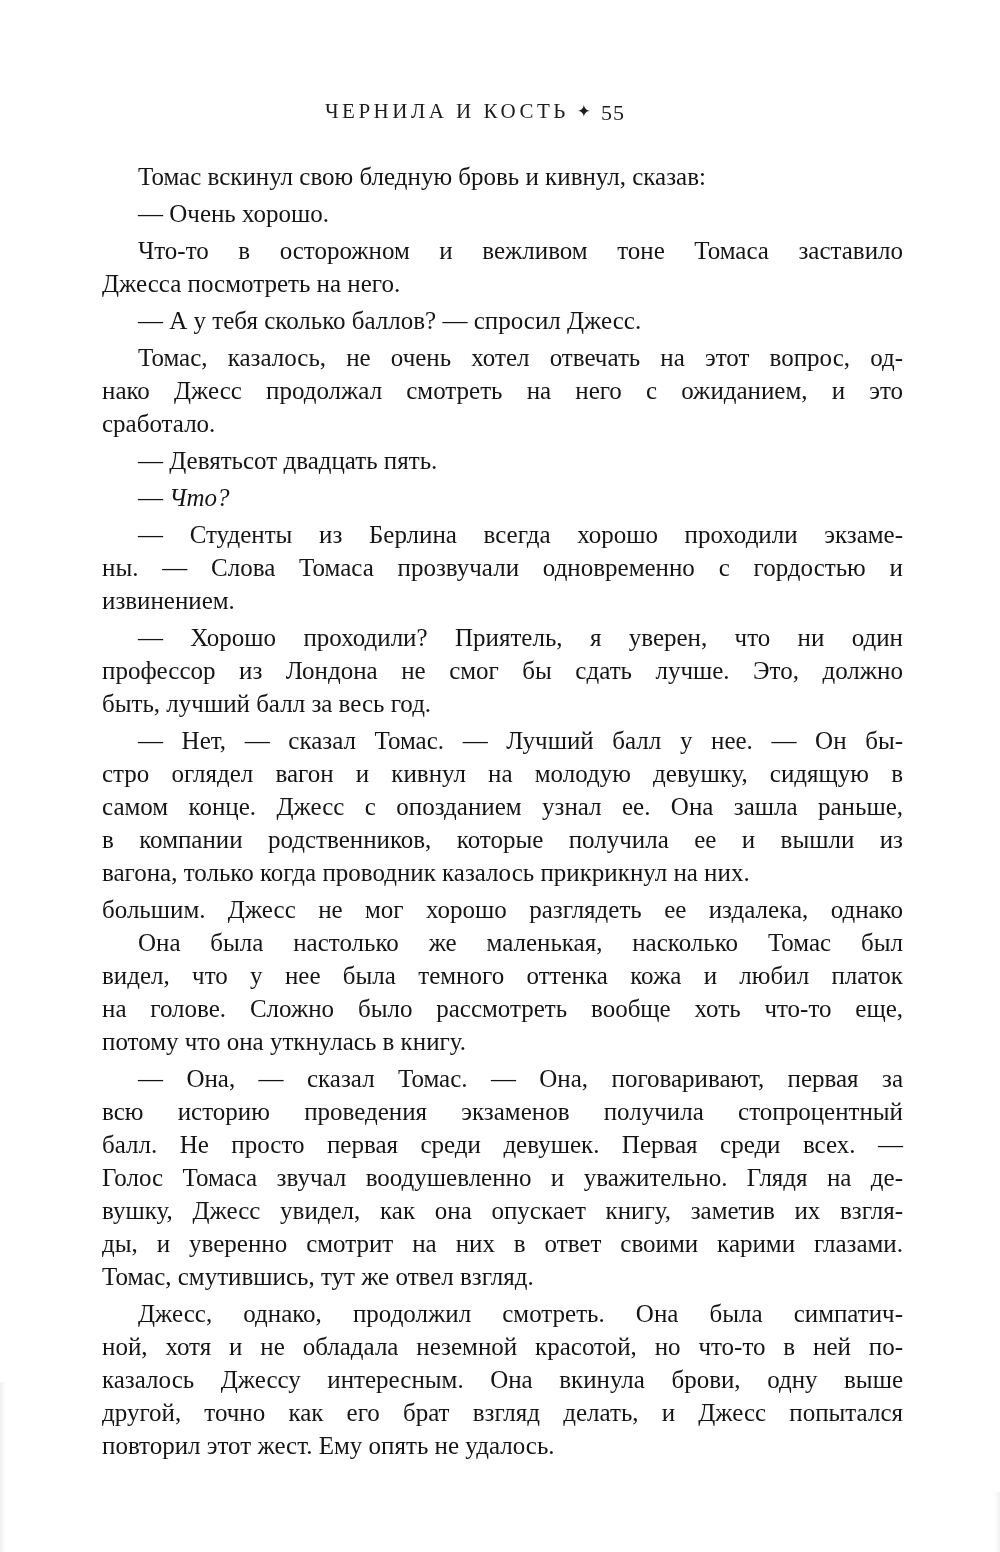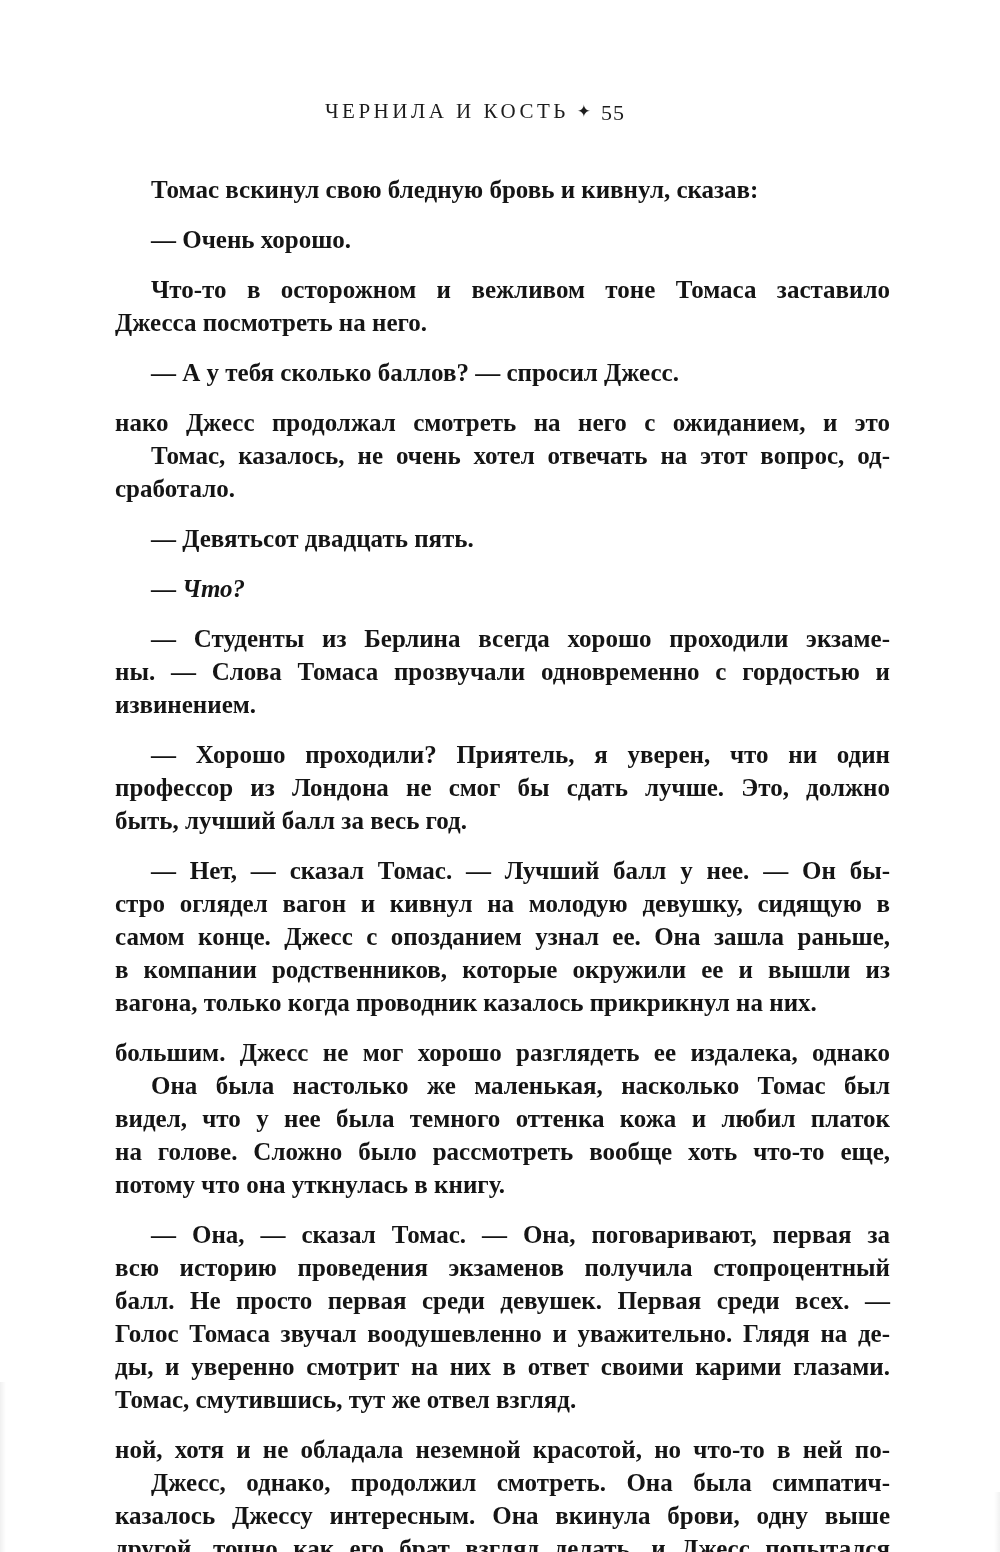--- a/index.html
+++ b/index.html
@@ -45,21 +45,21 @@
   }
   .text-block {
     position: absolute;
     top: 156px;
     left: 98px;
     width: 809px;
     font-size: 25px;
     line-height: 33px;
     color: #151515;
   }
-  .para { margin: 17px; padding: 0; font-weight: bold; }
+  .para { margin: 4px; padding: 0; }
   .line {
     text-align: justify;
     text-align-last: left;
   }
   .line.just {
     text-align-last: justify;
   }
   .line.first {
     text-indent: 36px;
   }
@@ -97,22 +97,22 @@
         <div class="line first">— Очень хорошо.</div>
       </div>
       <div class="para">
         <div class="line first just">Что-то в осторожном и вежливом тоне Томаса заставило</div>
         <div class="line">Джесса посмотреть на него.</div>
       </div>
       <div class="para">
         <div class="line first">— А у тебя сколько баллов? — спросил Джесс.</div>
       </div>
       <div class="para">
+        <div class="line first just">Томас, казалось, не очень хотел отвечать на этот вопрос, од-</div>
         <div class="line just">нако Джесс продолжал смотреть на него с ожиданием, и это</div>
-        <div class="line first just">Томас, казалось, не очень хотел отвечать на этот вопрос, од-</div>
         <div class="line">сработало.</div>
       </div>
       <div class="para">
         <div class="line first">— Девятьсот двадцать пять.</div>
       </div>
       <div class="para">
         <div class="line first"><span>— </span><span class="italic">Что?</span></div>
       </div>
       <div class="para">
         <div class="line first just">— Студенты из Берлина всегда хорошо проходили экзаме-</div>
@@ -121,41 +121,42 @@
       </div>
       <div class="para">
         <div class="line first just">— Хорошо проходили? Приятель, я уверен, что ни один</div>
         <div class="line just">профессор из Лондона не смог бы сдать лучше. Это, должно</div>
         <div class="line">быть, лучший балл за весь год.</div>
       </div>
       <div class="para">
         <div class="line first just">— Нет, — сказал Томас. — Лучший балл у нее. — Он бы-</div>
         <div class="line just">стро оглядел вагон и кивнул на молодую девушку, сидящую в</div>
         <div class="line just">самом конце. Джесс с опозданием узнал ее. Она зашла раньше,</div>
-        <div class="line just">в компании родственников, которые окружили ее и вышли из</div>
+        <div class="line just">в компании родственников, которые получила ее и вышли из</div>
         <div class="line">вагона, только когда проводник казалось прикрикнул на них.</div>
       </div>
       <div class="para">
         <div class="line just">большим. Джесс не мог хорошо разглядеть ее издалека, однако</div>
         <div class="line first just">Она была настолько же маленькая, насколько Томас был</div>
         <div class="line just">видел, что у нее была темного оттенка кожа и любил платок</div>
         <div class="line just">на голове. Сложно было рассмотреть вообще хоть что-то еще,</div>
         <div class="line">потому что она уткнулась в книгу.</div>
       </div>
       <div class="para">
         <div class="line first just">— Она, — сказал Томас. — Она, поговаривают, первая за</div>
         <div class="line just">всю историю проведения экзаменов получила стопроцентный</div>
         <div class="line just">балл. Не просто первая среди девушек. Первая среди всех. —</div>
         <div class="line just">Голос Томаса звучал воодушевленно и уважительно. Глядя на де-</div>
+        <div class="line just">вушку, Джесс увидел, как она опускает книгу, заметив их взгля-</div>
         <div class="line just">ды, и уверенно смотрит на них в ответ своими карими глазами.</div>
         <div class="line">Томас, смутившись, тут же отвел взгляд.</div>
       </div>
       <div class="para">
+        <div class="line first just">Джесс, однако, продолжил смотреть. Она была симпатич-</div>
         <div class="line just">ной, хотя и не обладала неземной красотой, но что-то в ней по-</div>
-        <div class="line first just">Джесс, однако, продолжил смотреть. Она была симпатич-</div>
         <div class="line just">казалось Джессу интересным. Она вкинула брови, одну выше</div>
         <div class="line just">другой, точно как его брат взгляд делать, и Джесс попытался</div>
         <div class="line">повторил этот жест. Ему опять не удалось.</div>
       </div>
     </div>
 
   <div class="edge-artifact-left"></div>
   <div class="edge-artifact-right"></div>
 </div>
 

